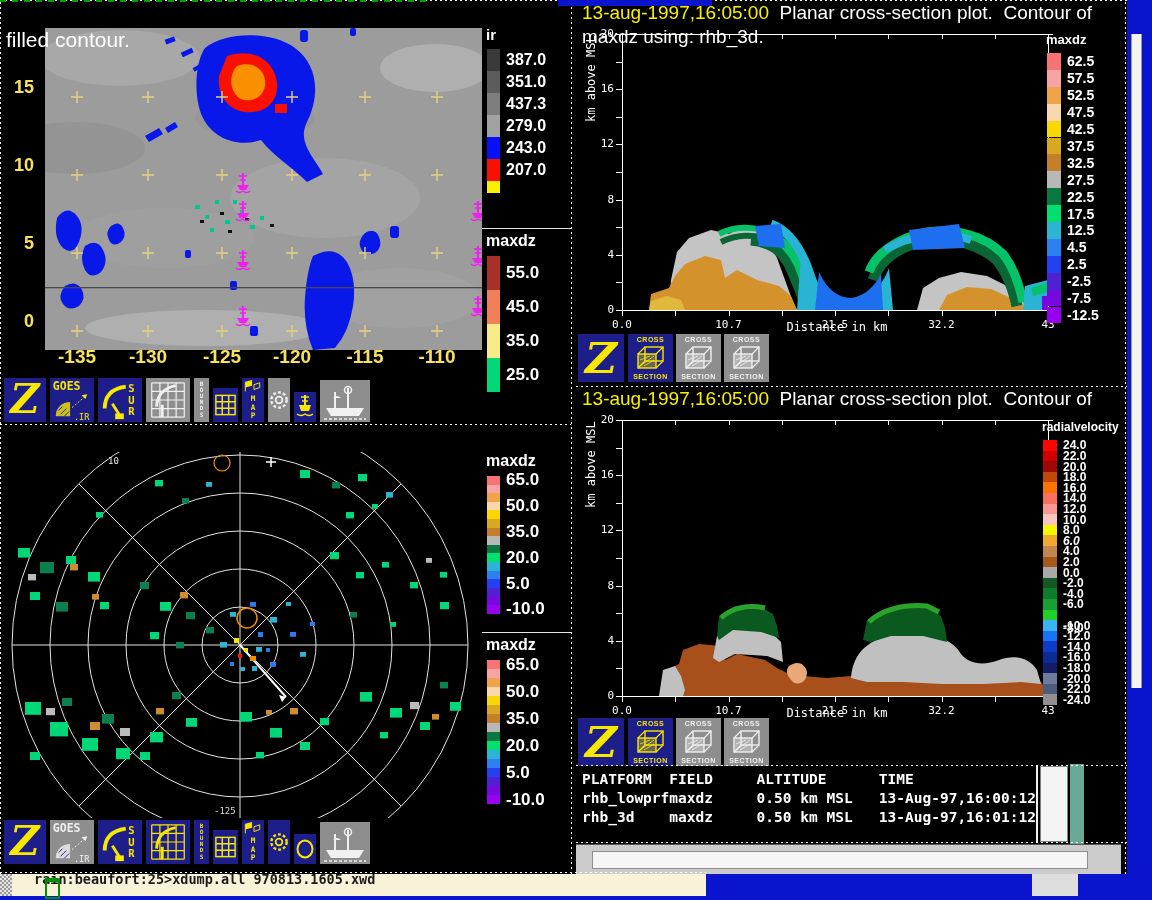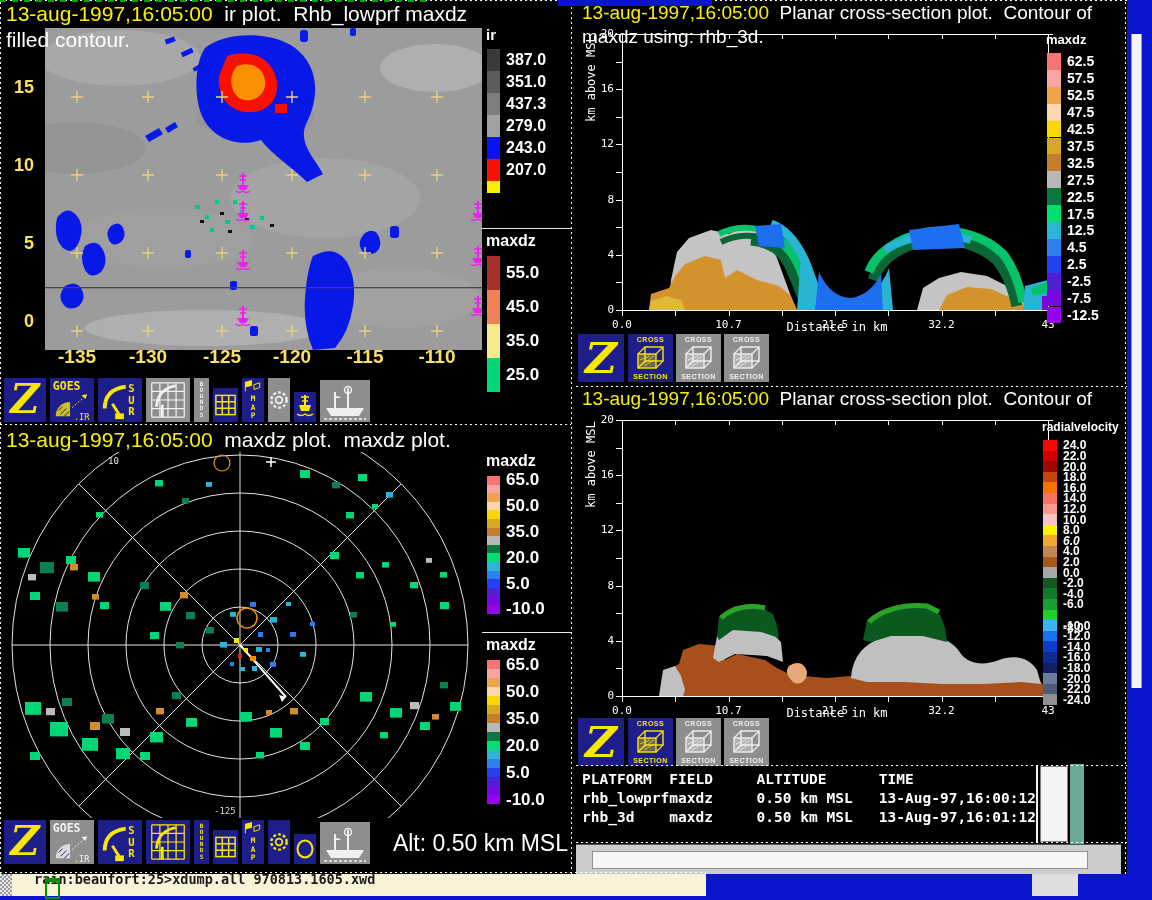--- a/index.html
+++ b/index.html
@@ -40,21 +40,20 @@
      color:#000;font-weight:bold;font-size:13px;text-align:center;font-family:"Liberation Sans",sans-serif;}
   .axis-name{position:absolute;color:#fff;font-family:"DejaVu Sans Mono",monospace;font-size:12px;}
 </style>
 </head>
 <body>
 
 <div id="screen">
   <div id="main">
 
     <section class="panel" id="panel-ir" style="left:0;top:0;width:572px;height:424px;">
-      <div class="ptitle" style="top:2px;"><span class="ts">13-aug-1997,16:05:00</span><span>  ir plot.  Rhb_lowprf maxdz</span></div>
       <div class="ptitle" style="top:28px;">filled contour.</div>
 
       <svg id="mapSvg" style="position:absolute;left:45px;top:28px;" width="437" height="322" viewBox="0 0 437 322">
         <rect x="0" y="0" width="437" height="322" fill="#9c9c9c"></rect>
         <ellipse cx="75" cy="30" rx="80" ry="28" fill="#b2b2b2" opacity=".55"></ellipse>
         <ellipse cx="280" cy="170" rx="95" ry="40" fill="#ababab" opacity=".5"></ellipse>
         <ellipse cx="30" cy="120" rx="70" ry="26" fill="#8e8e8e" opacity=".55"></ellipse>
         <ellipse cx="355" cy="270" rx="80" ry="30" fill="#a8a8a8" opacity=".45"></ellipse>
         <ellipse cx="160" cy="300" rx="120" ry="18" fill="#c2c2c2" opacity=".5"></ellipse>
         <ellipse cx="390" cy="40" rx="55" ry="24" fill="#bcbcbc" opacity=".6"></ellipse>
@@ -309,21 +308,20 @@
               <circle cx="27" cy="10" r="3.5" fill="none" stroke="#f0f0f0" stroke-width="1.5"></circle>
               <path d="M12,18 q4,-4 8,0 Z" fill="#f0f0f0"></path>
               <path d="M5,28 h38 l-5,8 h-28 Z" fill="#f0f0f0"></path>
               <path d="M3,39 h42" stroke="#f0f0f0" stroke-dasharray="3,2" stroke-width="1.5"></path>
             </svg>
           </div>
         </div>
     </section>
 
     <section class="panel" id="panel-ppi" style="left:0;top:426px;width:572px;height:448px;">
-      <div class="ptitle" style="top:2px;"><span class="ts">13-aug-1997,16:05:00</span><span>  maxdz plot.  maxdz plot.</span></div>
 
       <svg id="radarSvg" style="position:absolute;left:0;top:26px;" width="480" height="366" viewBox="0 0 480 366">
         <g stroke="#f0f0f0" stroke-width="1" fill="none" opacity=".95">
           <circle cx="240" cy="193" r="38"></circle>
             <circle cx="240" cy="193" r="76"></circle>
           <circle cx="240" cy="193" r="114"></circle>
             <circle cx="240" cy="193" r="152"></circle>
           <circle cx="240" cy="193" r="190"></circle>
             <circle cx="240" cy="193" r="228"></circle>
           <line x1="12" y1="193" x2="468" y2="193"></line>
@@ -559,21 +557,20 @@
             <svg viewBox="0 0 48 42">
               <line x1="14" y1="12" x2="14" y2="28" stroke="#f0f0f0" stroke-width="2"></line>
               <line x1="27" y1="8" x2="27" y2="28" stroke="#f0f0f0" stroke-width="2"></line>
               <circle cx="27" cy="10" r="3.5" fill="none" stroke="#f0f0f0" stroke-width="1.5"></circle>
               <path d="M12,18 q4,-4 8,0 Z" fill="#f0f0f0"></path>
               <path d="M5,28 h38 l-5,8 h-28 Z" fill="#f0f0f0"></path>
               <path d="M3,39 h42" stroke="#f0f0f0" stroke-dasharray="3,2" stroke-width="1.5"></path>
             </svg>
           </div>
         </div>
-      <div class="abs" style="left:300px;top:404px;width:268px;text-align:right;color:#fff;font-size:23px;">Alt: 0.50 km MSL</div>
     </section>
 
     <section class="panel xsec" id="panel-xs1" style="left:576px;top:2px;width:551px;height:384px;">
       <div class="ptitle small" style="top:0;"><span class="ts">13-aug-1997,16:05:00</span><span>  Planar cross-section plot.  Contour of</span></div>
       <div class="ptitle small" style="top:24px;">maxdz using: rhb_3d.</div>
       <div class="axis-name" style="left:8px;top:120px;transform:rotate(-90deg);transform-origin:left top;">km above MSL</div>
       <div class="axis-name" style="left:176px;top:318px;width:170px;text-align:center;">Distance in km</div>
 
       <svg style="position:absolute;left:47px;top:32px;" width="425" height="276" viewBox="0 0 425 276">
         <path fill="#c4c4c4" d="M46,276 L48,246 54,218 66,204 88,196 106,200 120,192 136,198 146,208 154,224 162,246 170,268 174,276 Z"></path>

